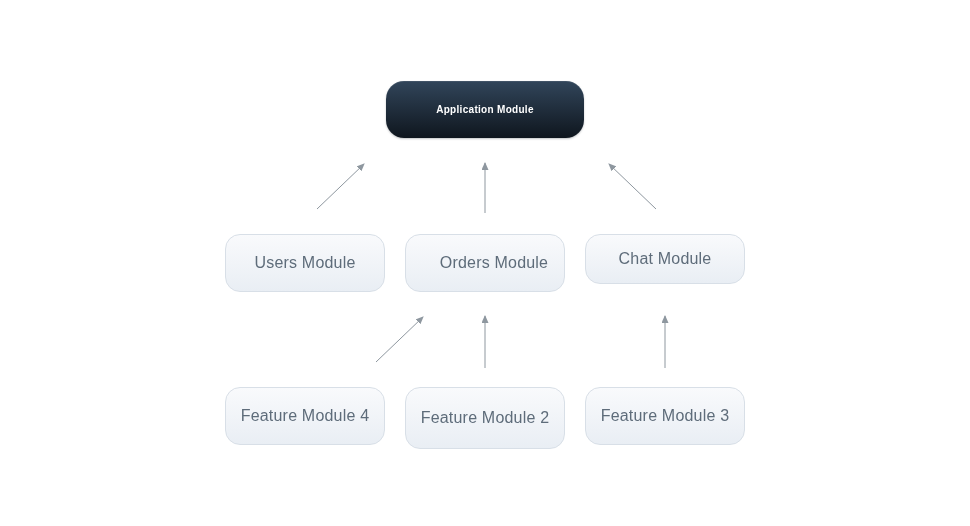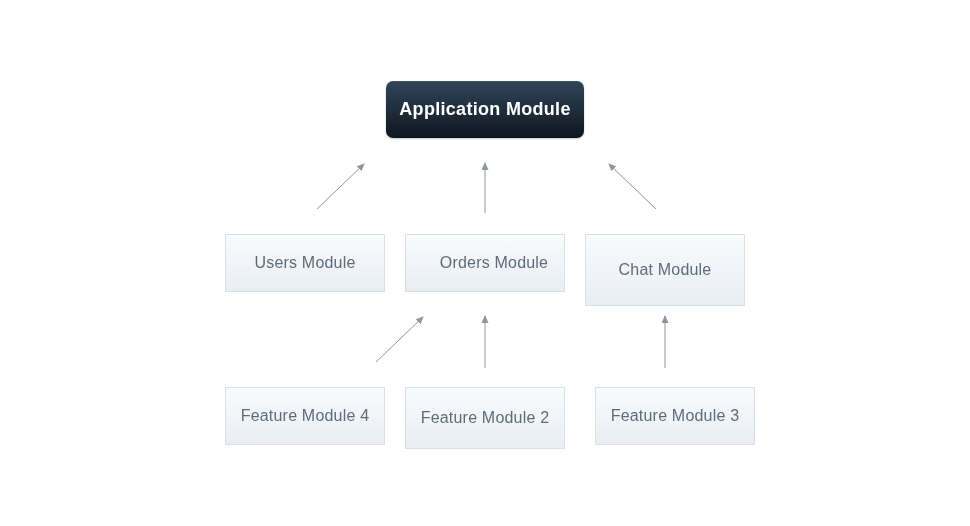--- a/index.html
+++ b/index.html
@@ -32,31 +32,31 @@
     display: flex;
     align-items: center;
     justify-content: center;
     box-sizing: border-box;
     text-align: center;
     white-space: nowrap;
   }
   .node.light {
     background: linear-gradient(180deg, var(--light-top, #f9fafc) 0%, var(--light-bottom, #e9eef4) 100%);
     border: 1px solid var(--light-border, #d8dfe7);
-    border-radius: 0;
+    border-radius: 15px;
     color: var(--light-text, #5e6c7a);
     font-size: 16px;
     font-weight: 400;
     letter-spacing: 0.2px;
   }
   .node.dark {
     background: linear-gradient(180deg, var(--dark-top, #31455a) 0%, var(--dark-bottom, #0f161e) 100%);
-    border-radius: 7px;
+    border-radius: 18px;
     color: var(--dark-text, #ffffff);
-    font-size: 18px;
+    font-size: 10px;
     font-weight: 600;
     letter-spacing: 0.3px;
     box-shadow: inset 0 1px 0 rgba(255,255,255,0.08), 0 1px 2px rgba(16,24,32,0.25);
   }
 </style>
 </head>
 <body>
 
 <div class="canvas">
   <svg id="edges" viewBox="0 0 970 526" width="970" height="526" xmlns="http://www.w3.org/2000/svg">
@@ -77,26 +77,26 @@
 
   <div class="node dark" style="left: 386px; top: 81px; width: 198px; height: 57px;">
         <span>Application Module</span>
       </div>
       <div class="node light" style="left: 225px; top: 234px; width: 160px; height: 58px;">
         <span>Users Module</span>
       </div>
       <div class="node light" style="left: 405px; top: 234px; width: 160px; height: 58px; padding-left: 18px;">
         <span>Orders Module</span>
       </div>
-      <div class="node light" style="left: 585px; top: 234px; width: 160px; height: 72px;">
+      <div class="node light" style="left: 585px; top: 234px; width: 160px; height: 50px;">
         <span>Chat Module</span>
       </div>
       <div class="node light" style="left: 225px; top: 387px; width: 160px; height: 58px;">
         <span>Feature Module 4</span>
       </div>
       <div class="node light" style="left: 405px; top: 387px; width: 160px; height: 62px;">
         <span>Feature Module 2</span>
       </div>
-      <div class="node light" style="left: 585px; top: 387px; width: 160px; height: 58px; margin-left: 10px;">
+      <div class="node light" style="left: 585px; top: 387px; width: 160px; height: 58px;">
         <span>Feature Module 3</span>
       </div>
     </div>
 </div>
 
 </body></html>

